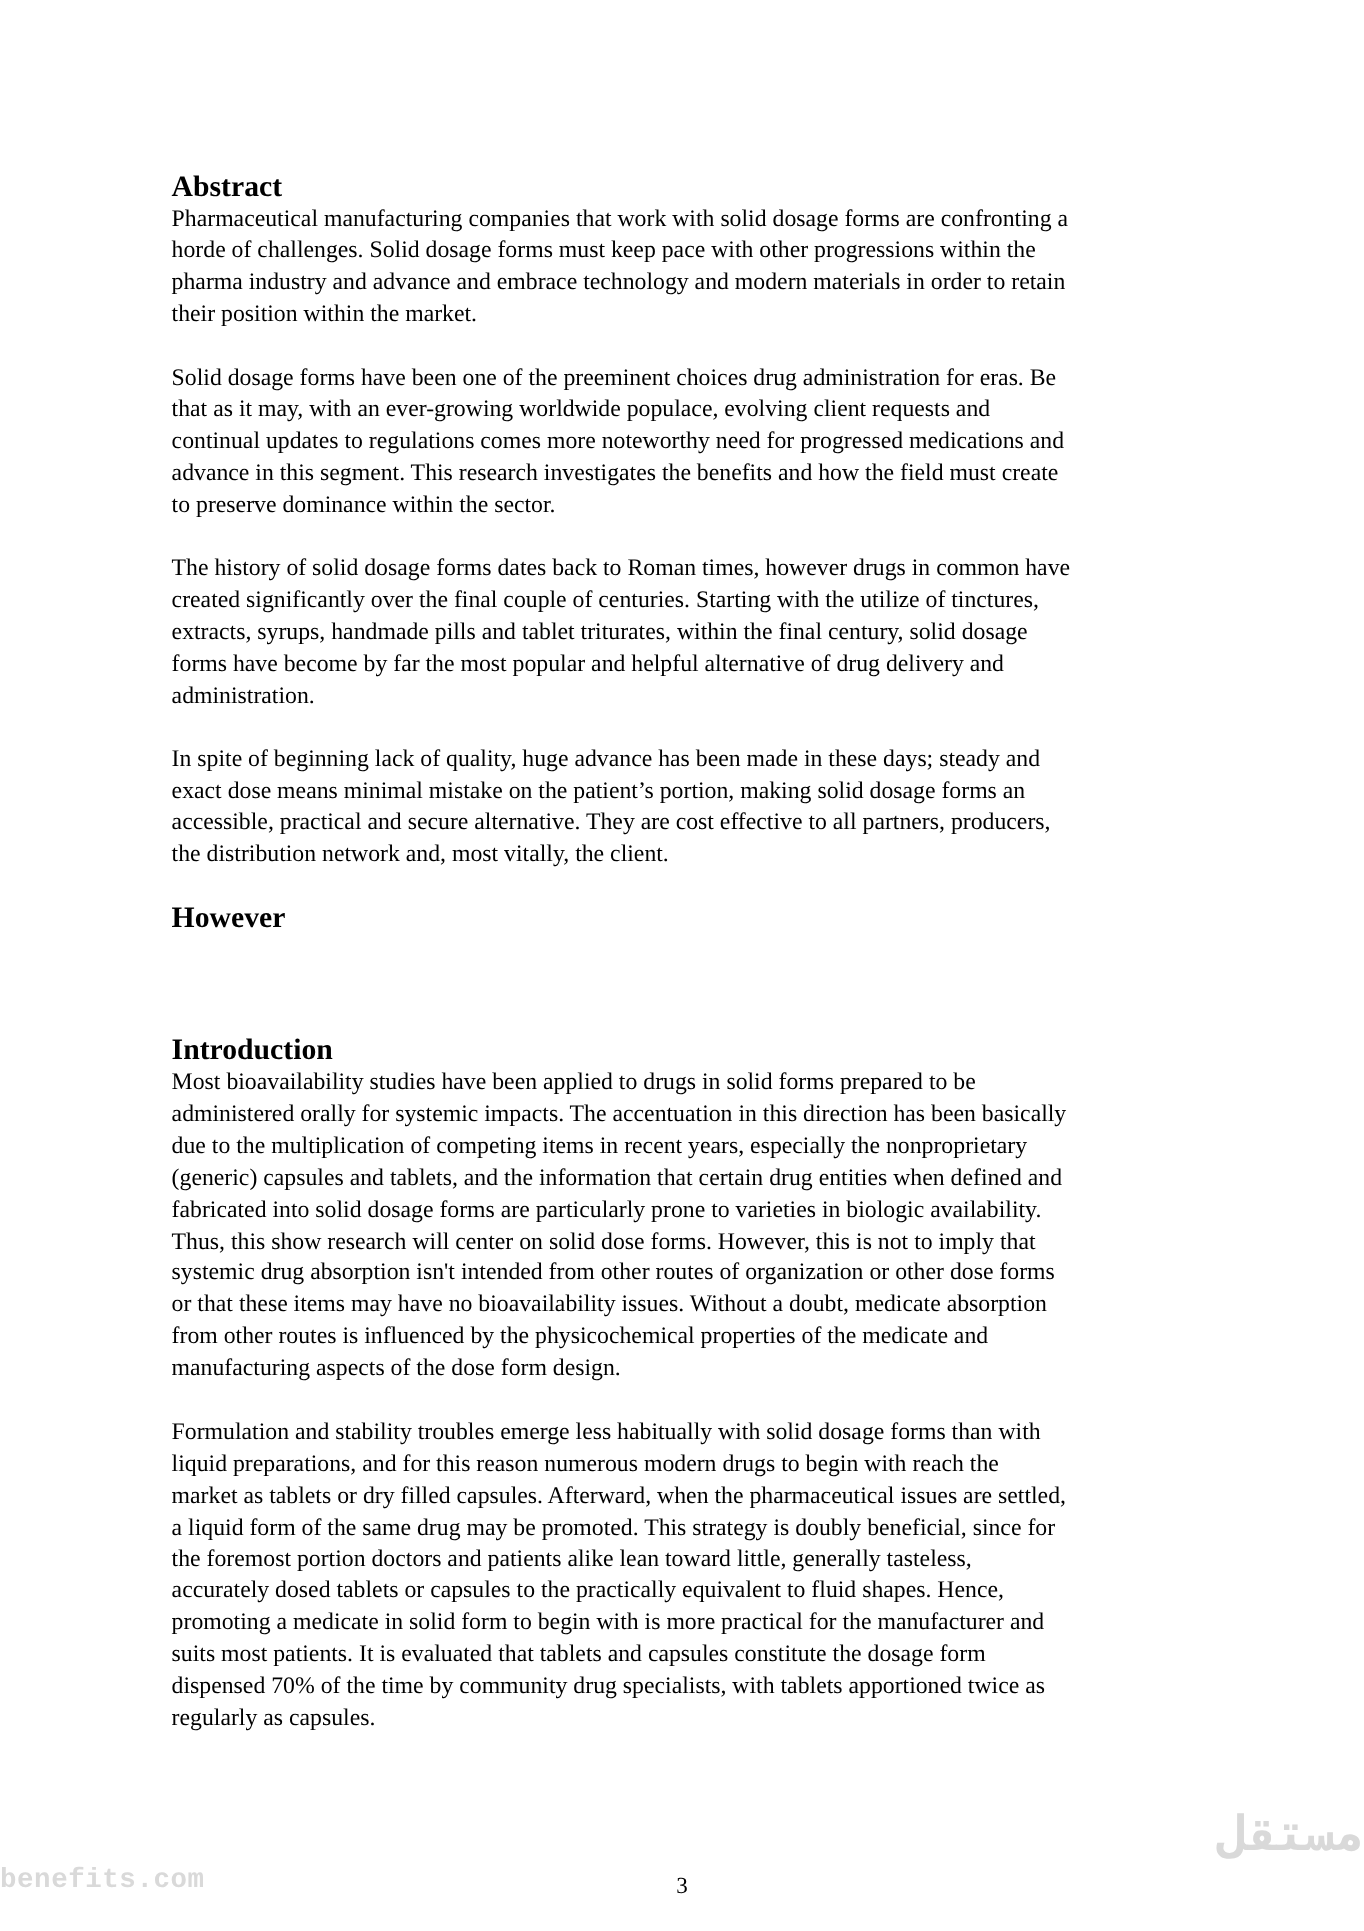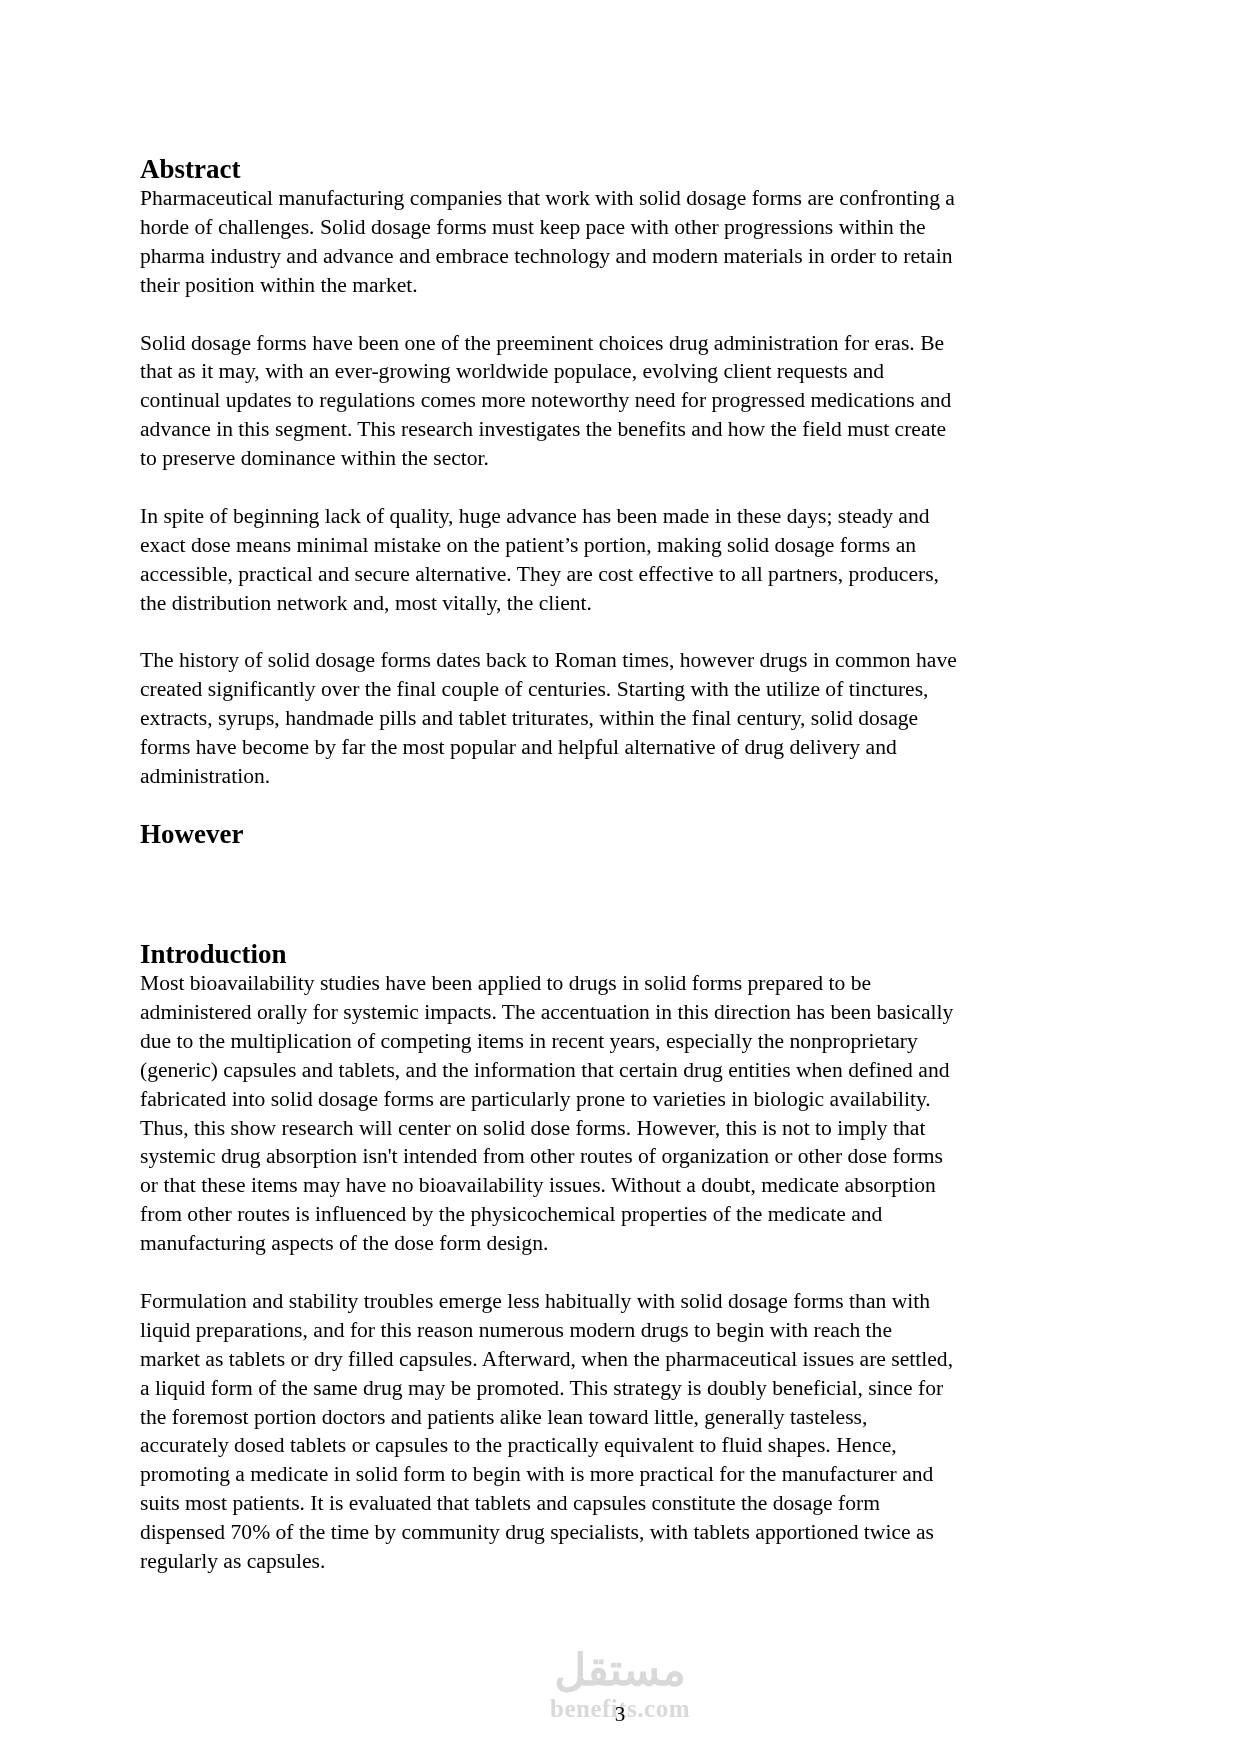--- a/index.html
+++ b/index.html
@@ -1,28 +1,28 @@
 <!DOCTYPE html>
 <html><head>
 <meta charset="utf-8">
 <style>
   html, body { margin: 0; padding: 0; background: #ffffff; }
   body { width: 1240px; height: 1755px; position: relative; overflow: hidden;
          font-family: "Liberation Serif", "DejaVu Serif", serif; color: #000; }
   .page { position: absolute; left: 0; top: 0; width: 1240px; height: 1755px; background: #fff; }
-  .section { position: absolute; left: 140px; width: 950px; }
+  .section { position: absolute; left: 156px; width: 950px; }
   h2.heading { margin: 0; font-size: 27px; font-weight: bold; line-height: 30px; height: 30px; }
   .para { margin: 0; font-size: 21.6px; line-height: 28.9px; white-space: pre-line; }
   .para + .para { margin-top: 28.9px; }
   .kw { margin: 0; font-size: 21.6px; line-height: 28.9px; padding-left: 6px; }
   #abstract { top: 154px; }
   #keywords { top: 819px; }
   #introduction { top: 939px; }
-  .watermark { position: absolute; left: 0; width: 1240px; text-align: center; color: #d9d9d9;
-               font-family: Liberation Serif, serif; font-weight: bold; }
+  .watermark { position: absolute; left: 0; width: 1240px; color: #d9d9d9;
+               font-family: Liberation Mono, monospace; font-weight: bold; }
   .wm-ar { top: 1644px; font-size: 44px; line-height: 54px; }
   .wm-en { top: 1695px; font-size: 25px; line-height: 28px; letter-spacing: 0.5px; }
   .page-num { position: absolute; left: 0; width: 1240px; top: 1700px; text-align: center;
               font-size: 21px; line-height: 28px; }
 </style>
 </head>
 <body>
 
 <div class="page">
 
@@ -30,29 +30,29 @@
     <h2 class="heading">Abstract</h2>
     <p class="para">Pharmaceutical manufacturing companies that work with solid dosage forms are confronting a
 horde of challenges. Solid dosage forms must keep pace with other progressions within the
 pharma industry and advance and embrace technology and modern materials in order to retain
 their position within the market.</p>
     <p class="para">Solid dosage forms have been one of the preeminent choices drug administration for eras. Be
 that as it may, with an ever-growing worldwide populace, evolving client requests and
 continual updates to regulations comes more noteworthy need for progressed medications and
 advance in this segment. This research investigates the benefits and how the field must create
 to preserve dominance within the sector.</p>
-    <p class="para">In spite of beginning lack of quality, huge advance has been made in these days; steady and
-exact dose means minimal mistake on the patient’s portion, making solid dosage forms an
-accessible, practical and secure alternative. They are cost effective to all partners, producers,
-the distribution network and, most vitally, the client.</p>
     <p class="para">The history of solid dosage forms dates back to Roman times, however drugs in common have
 created significantly over the final couple of centuries. Starting with the utilize of tinctures,
 extracts, syrups, handmade pills and tablet triturates, within the final century, solid dosage
 forms have become by far the most popular and helpful alternative of drug delivery and
 administration.</p>
+    <p class="para">In spite of beginning lack of quality, huge advance has been made in these days; steady and
+exact dose means minimal mistake on the patient’s portion, making solid dosage forms an
+accessible, practical and secure alternative. They are cost effective to all partners, producers,
+the distribution network and, most vitally, the client.</p>
   </section>
 
   <section class="section" id="keywords">
     <h2 class="heading">However</h2>
   </section>
 
   <section class="section" id="introduction">
     <h2 class="heading">Introduction</h2>
     <p class="para">Most bioavailability studies have been applied to drugs in solid forms prepared to be
 administered orally for systemic impacts. The accentuation in this direction has been basically

